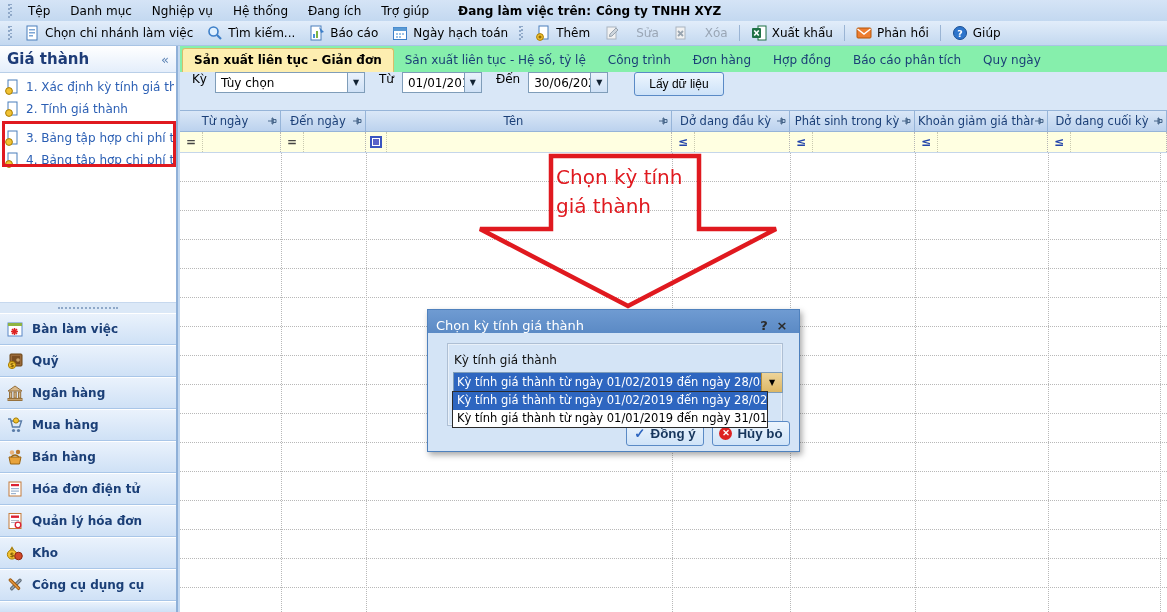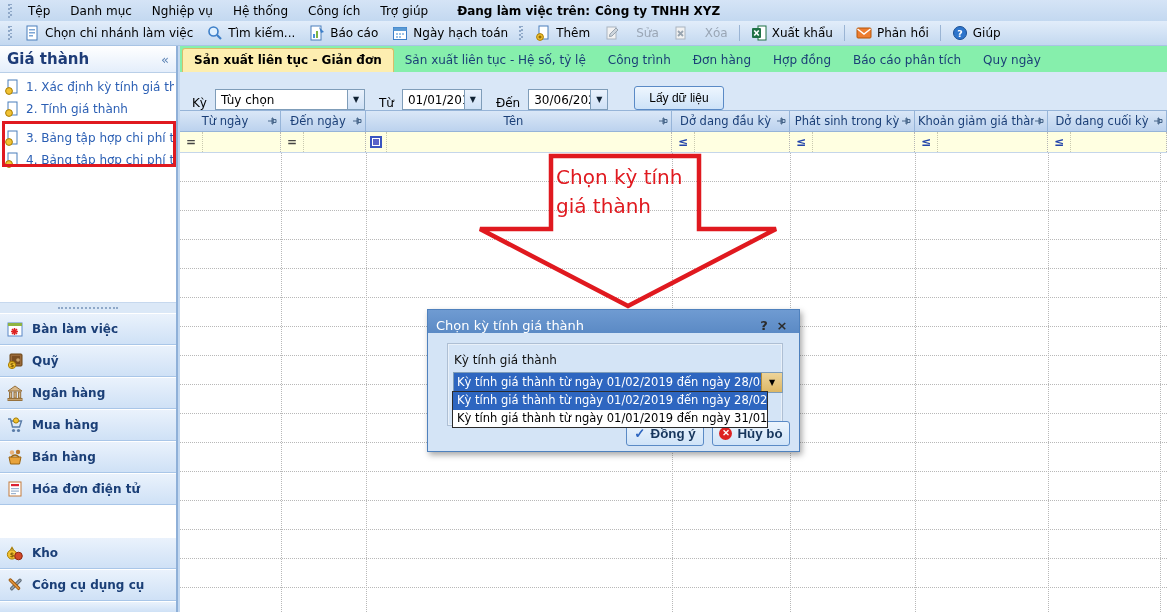--- a/index.html
+++ b/index.html
@@ -31,21 +31,21 @@
   .splitter { position:absolute; left:0; top:257px; width:176px; height:10px; background:#dbe8f7; display:flex; align-items:center; justify-content:center; }
   .splitter .dots { width:60px; border-top:2px dotted #8fa8c8; }
   .nav-item { position:absolute; left:0; width:176px; height:32px; background:linear-gradient(#eaf2fc,#cfe1f6); border-top:1px solid #ffffff; border-bottom:1px solid #a9c6e8; display:flex; align-items:center; gap:8px; padding-left:6px; font-weight:bold; color:#1b3f77; cursor:pointer; }
   .icon18 { width:18px; height:18px; flex:none; }
 
   
   .main { left:180px; top:46px; width:987px; height:566px; background:#d9e7f7; }
   .tabbar { position:absolute; left:0; top:0; width:987px; height:26px; background:#86efac; display:flex; align-items:flex-end; padding-left:2px; }
   .tab { padding:4px 11px 5px; color:#1b3f77; white-space:nowrap; cursor:pointer; }
   .tab.active { background:#fdeeb0; border:1px solid #d9bd6a; border-bottom:none; border-radius:3px 3px 0 0; font-weight:bold; color:#000; }
-  .filterbar { position:absolute; left:0; top:26px; width:955px; height:38px; background:#d9e7f7; display:flex; align-items:flex-end; gap:8px; padding-left:12px; }
+  .filterbar { position:absolute; left:0; top:26px; width:955px; height:38px; background:#d9e7f7; display:flex; align-items:flex-start; gap:8px; padding-left:12px; }
   .combo { background:#fff; border:1px solid #7f9db9; height:21px; display:flex; align-items:center; }
   .combo .val { flex:1; padding:0 5px; white-space:nowrap; overflow:hidden; }
   .combo .btn { width:17px; height:100%; background:linear-gradient(#eaf2fc,#cfe1f6); border-left:1px solid #7f9db9; display:flex; align-items:center; justify-content:center; font-size:8px; color:#123; cursor:pointer; }
   .load-btn { height:24px; padding:0 14px; background:linear-gradient(#eef6fe,#cde2f8); border:1px solid #5a8ac6; border-radius:3px; cursor:pointer; font-size:12px; }
 
   
   .grid { position:absolute; left:0; top:64px; width:987px; height:502px; background:#fff; }
   .ghead { position:absolute; top:0; left:0; width:987px; height:22px; display:flex; }
   .gh-cell { background:linear-gradient(#dae7f7,#bcd2ee); border-right:1px solid #96b4d8; border-bottom:1px solid #96b4d8; border-top:1px solid #96b4d8; color:#1b3f77; display:flex; align-items:center; padding:0 3px; }
   .gh-cell .lbl { flex:1; text-align:center; white-space:nowrap; overflow:hidden; font-size:11.5px; }
@@ -84,21 +84,21 @@
 </style>
 </head>
 <body>
 
 <div class="abs menubar">
   <span class="grip"></span>
   <span class="menu-item">Tệp</span>
   <span class="menu-item">Danh mục</span>
   <span class="menu-item">Nghiệp vụ</span>
   <span class="menu-item">Hệ thống</span>
-  <span class="menu-item">Công ích</span>
+  <span class="menu-item">Đang ích</span>
   <span class="menu-item">Trợ giúp</span>
   <span class="working-on"><span>Đang làm việc trên:</span><span class="co">Công ty TNHH XYZ</span></span>
 </div>
 
 <div class="abs toolbar">
   <span class="grip"></span>
   <span class="tbtn">
     <svg class="icon16" viewBox="0 0 16 16">
         <rect x="3" y="1" width="10" height="14" fill="#fff" stroke="#4a7ebb"></rect>
         <rect x="5" y="4" width="6" height="1.5" fill="#7da6d6"></rect>
@@ -273,20 +273,30 @@
   </div>
   <div class="nav-item" style="top:427px">
     <svg class="icon18" viewBox="0 0 18 18">
         <rect x="3" y="2" width="12" height="14" fill="#fff" stroke="#c47a3a"></rect>
         <rect x="5" y="4" width="8" height="2.2" fill="#d23"></rect>
         <rect x="5" y="8" width="8" height="1.2" fill="#9cb4d0"></rect>
         <rect x="5" y="10.5" width="8" height="1.2" fill="#9cb4d0"></rect>
         <rect x="5" y="13" width="5" height="1.2" fill="#9cb4d0"></rect>
       </svg>
     <span>Hóa đơn điện tử</span>
+  </div>
+  <div class="nav-item" style="top:459px">
+    <svg class="icon18" viewBox="0 0 18 18">
+        <rect x="3" y="1.5" width="12" height="15" fill="#fff" stroke="#c47a3a"></rect>
+        <rect x="5" y="3.5" width="8" height="2.4" fill="#d23"></rect>
+        <rect x="5" y="8" width="8" height="1" fill="#b0b8c4"></rect>
+        <rect x="5" y="10" width="8" height="1" fill="#b0b8c4"></rect>
+        <circle cx="12" cy="13" r="2.8" fill="none" stroke="#d23" stroke-width="1.3"></circle>
+      </svg>
+    <span>Quản lý hóa đơn</span>
   </div>
   <div class="nav-item" style="top:491px">
     <svg class="icon18" viewBox="0 0 18 18">
         <circle cx="6" cy="10.5" r="4.6" fill="#f2c233" stroke="#a87d00"></circle>
         <path d="M4.5 6 l1.5 -2.5 1.5 2.5" fill="none" stroke="#a87d00" stroke-width="1.3"></path>
         <circle cx="12.5" cy="12" r="3.8" fill="#d24a2a" stroke="#8c2610"></circle>
         <text x="6" y="13" font-size="6.5" text-anchor="middle" fill="#7a5800">$</text>
       </svg>
     <span>Kho</span>
   </div>

